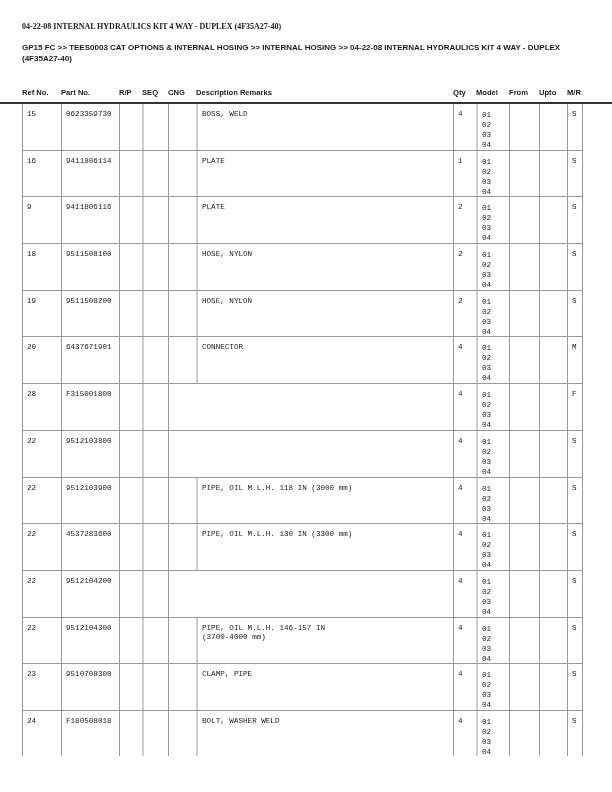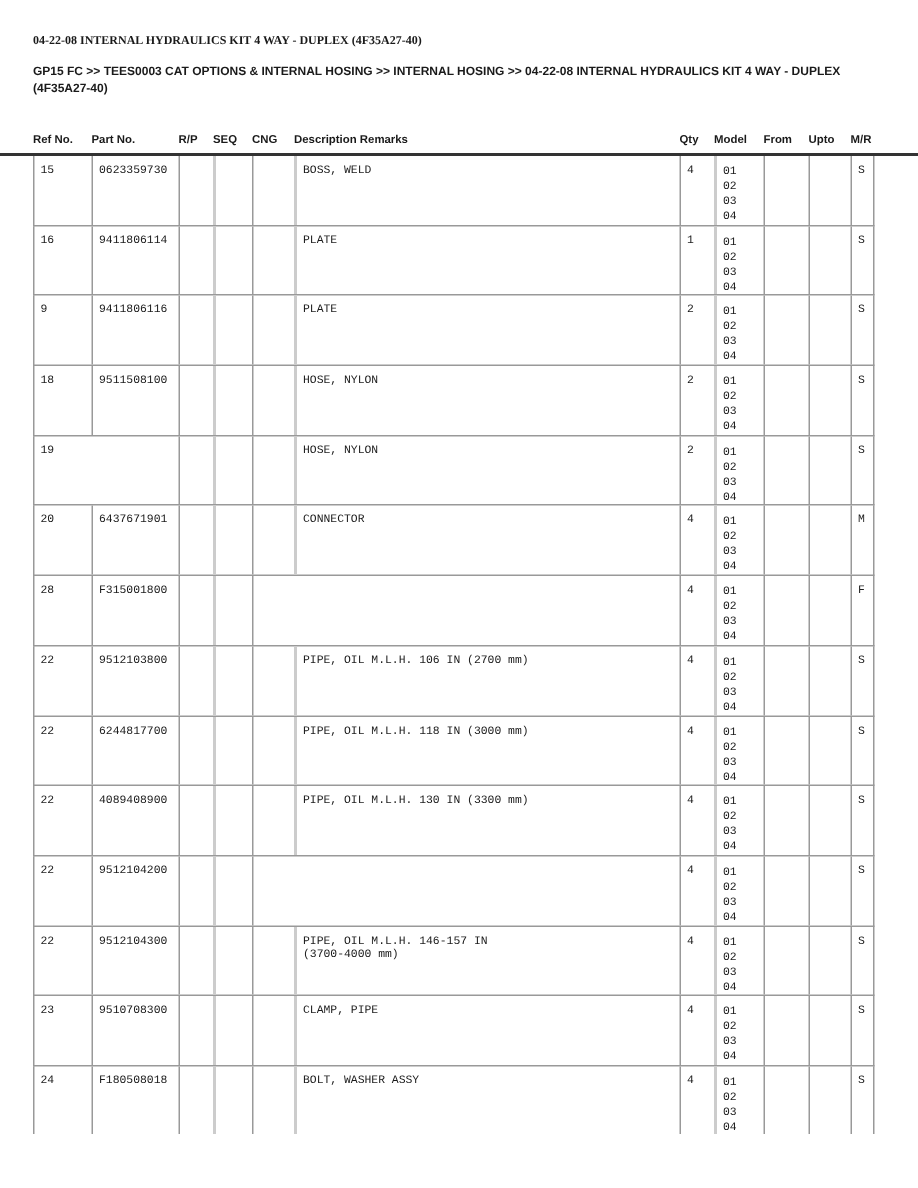--- a/index.html
+++ b/index.html
@@ -123,20 +123,21 @@
       <div>03</div>
       <div>04</div>
     </div>
     <div class="cell vl" style="left:486px;width:30px"></div>
     <div class="cell vl" style="left:516px;width:28px"></div>
     <div class="cell vl" style="left:544px;width:17px">S</div>
   </div>
 
   <div class="row">
     <div class="cell" style="left:0;width:38px">19</div>
+    <div class="cell vl" style="left:38px;width:58px">9511508200</div>
     <div class="cell vl" style="left:96px;width:23px"></div>
     <div class="cell vl2" style="left:119px;width:26px"></div>
     <div class="cell vl" style="left:145px;width:28px"></div>
     <div class="cell vl2" style="left:173px;width:257px">
       <div>HOSE, NYLON</div>
       <div style="margin-top:1px"></div>
     </div>
     <div class="cell vl" style="left:430px;width:23px">2</div>
     <div class="cell vl2 models" style="left:453px;width:33px">
       <div>01</div>
@@ -188,39 +189,35 @@
     <div class="cell vl" style="left:516px;width:28px"></div>
     <div class="cell vl" style="left:544px;width:17px">F</div>
   </div>
 
   <div class="row">
     <div class="cell" style="left:0;width:38px">22</div>
     <div class="cell vl" style="left:38px;width:58px">9512103800</div>
     <div class="cell vl" style="left:96px;width:23px"></div>
     <div class="cell vl2" style="left:119px;width:26px"></div>
     <div class="cell vl" style="left:145px;width:28px"></div>
-    <div class="cell vl2" style="left:173px;width:257px">
-      <div>PIPE, OIL M.L.H. 106 IN (2700 mm)</div>
-      <div style="margin-top:1px"></div>
-    </div>
-    <div class="cell vl" style="left:430px;width:23px">4</div>
-    <div class="cell vl2 models" style="left:453px;width:33px">
-      <div>01</div>
-      <div>02</div>
-      <div>03</div>
-      <div>04</div>
-    </div>
-    <div class="cell vl" style="left:486px;width:30px"></div>
-    <div class="cell vl" style="left:516px;width:28px"></div>
-    <div class="cell vl" style="left:544px;width:17px">S</div>
-  </div>
-
-  <div class="row">
-    <div class="cell" style="left:0;width:38px">22</div>
-    <div class="cell vl" style="left:38px;width:58px">6244817700</div>
+    <div class="cell vl" style="left:430px;width:23px">4</div>
+    <div class="cell vl2 models" style="left:453px;width:33px">
+      <div>01</div>
+      <div>02</div>
+      <div>03</div>
+      <div>04</div>
+    </div>
+    <div class="cell vl" style="left:486px;width:30px"></div>
+    <div class="cell vl" style="left:516px;width:28px"></div>
+    <div class="cell vl" style="left:544px;width:17px">S</div>
+  </div>
+
+  <div class="row">
+    <div class="cell" style="left:0;width:38px">22</div>
+    <div class="cell vl" style="left:38px;width:58px">9512103900</div>
     <div class="cell vl" style="left:96px;width:23px"></div>
     <div class="cell vl2" style="left:119px;width:26px"></div>
     <div class="cell vl" style="left:145px;width:28px"></div>
     <div class="cell vl2" style="left:173px;width:257px">
       <div>PIPE, OIL M.L.H. 118 IN (3000 mm)</div>
       <div style="margin-top:1px"></div>
     </div>
     <div class="cell vl" style="left:430px;width:23px">4</div>
     <div class="cell vl2 models" style="left:453px;width:33px">
       <div>01</div>
@@ -228,21 +225,21 @@
       <div>03</div>
       <div>04</div>
     </div>
     <div class="cell vl" style="left:486px;width:30px"></div>
     <div class="cell vl" style="left:516px;width:28px"></div>
     <div class="cell vl" style="left:544px;width:17px">S</div>
   </div>
 
   <div class="row">
     <div class="cell" style="left:0;width:38px">22</div>
-    <div class="cell vl" style="left:38px;width:58px">4089408900</div>
+    <div class="cell vl" style="left:38px;width:58px">4537283600</div>
     <div class="cell vl" style="left:96px;width:23px"></div>
     <div class="cell vl2" style="left:119px;width:26px"></div>
     <div class="cell vl" style="left:145px;width:28px"></div>
     <div class="cell vl2" style="left:173px;width:257px">
       <div>PIPE, OIL M.L.H. 130 IN (3300 mm)</div>
       <div style="margin-top:1px"></div>
     </div>
     <div class="cell vl" style="left:430px;width:23px">4</div>
     <div class="cell vl2 models" style="left:453px;width:33px">
       <div>01</div>
@@ -317,21 +314,21 @@
     <div class="cell vl" style="left:544px;width:17px">S</div>
   </div>
 
   <div class="row last">
     <div class="cell" style="left:0;width:38px">24</div>
     <div class="cell vl" style="left:38px;width:58px">F180508018</div>
     <div class="cell vl" style="left:96px;width:23px"></div>
     <div class="cell vl2" style="left:119px;width:26px"></div>
     <div class="cell vl" style="left:145px;width:28px"></div>
     <div class="cell vl2" style="left:173px;width:257px">
-      <div>BOLT, WASHER ASSY</div>
+      <div>BOLT, WASHER WELD</div>
       <div style="margin-top:1px"></div>
     </div>
     <div class="cell vl" style="left:430px;width:23px">4</div>
     <div class="cell vl2 models" style="left:453px;width:33px">
       <div>01</div>
       <div>02</div>
       <div>03</div>
       <div>04</div>
     </div>
     <div class="cell vl" style="left:486px;width:30px"></div>

